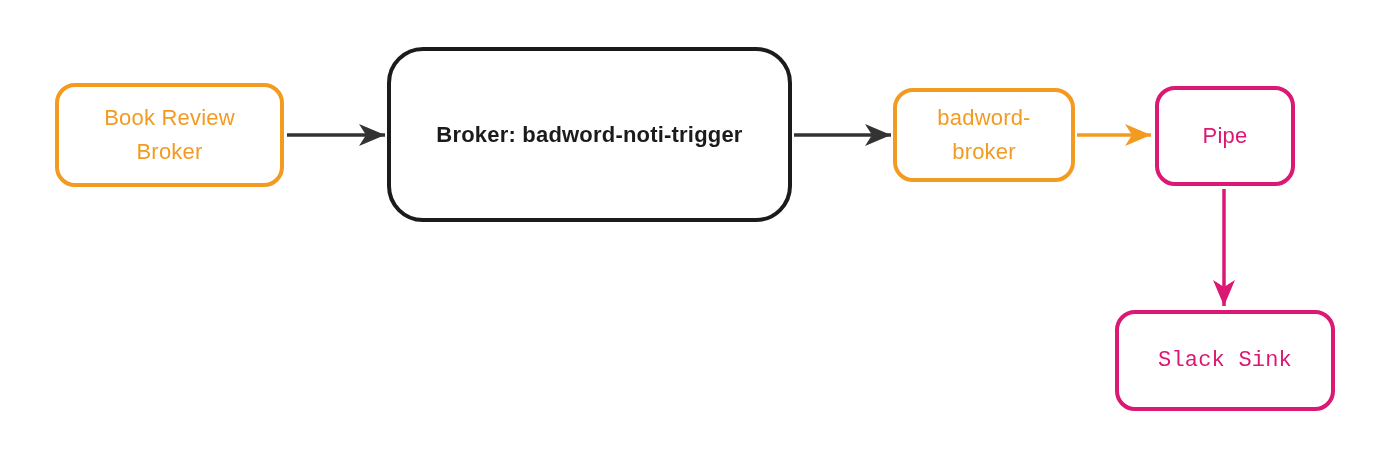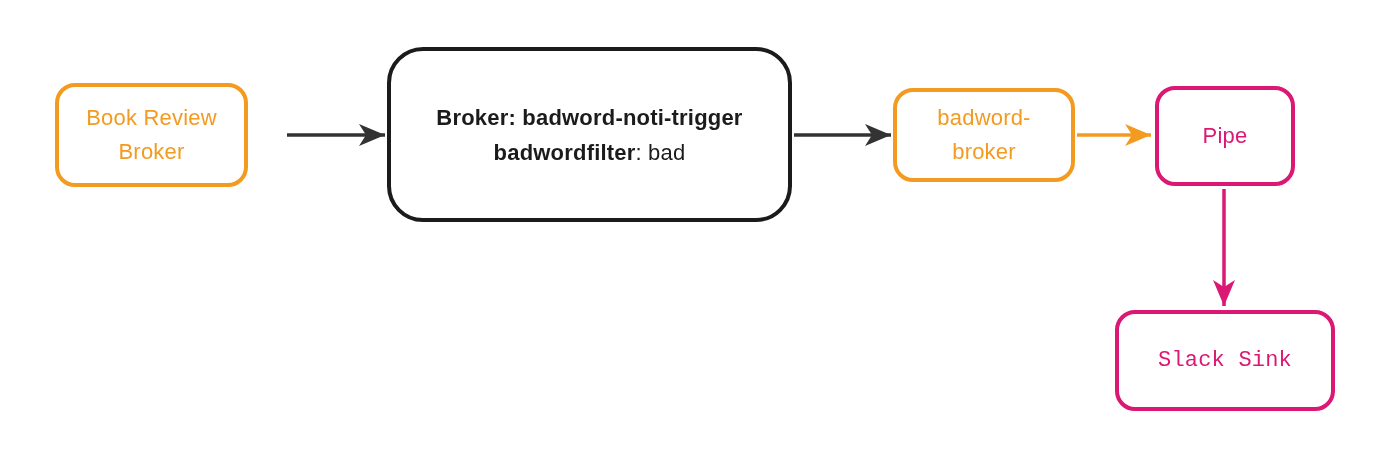--- a/index.html
+++ b/index.html
@@ -46,21 +46,21 @@
     justify-content: center;
     text-align: center;
     font-size: 22px;
     line-height: 34px;
     letter-spacing: 0.2px;
   }
   .node-orange { border-color: var(--orange); color: var(--orange); }
   .node-pink   { border-color: var(--pink);   color: var(--pink); }
   .node-ink    { border-color: var(--ink);    color: var(--ink); }
 
-  .node-book    { left: 55px;   top: 83px;  width: 193px; height: 104px; }
+  .node-book    { left: 55px;   top: 83px;  width: 229px; height: 104px; }
   .node-trigger { left: 387px;  top: 47px;  width: 405px; height: 175px; border-radius: 36px; line-height: 35px; }
   .node-badword { left: 893px;  top: 88px;  width: 182px; height: 94px; }
   .node-pipe    { left: 1155px; top: 86px;  width: 140px; height: 100px; }
   .node-slack   { left: 1115px; top: 310px; width: 220px; height: 101px; font-family: Liberation Mono, monospace; }
 
   .node .line { display: block; }
   .t-line b { font-weight: 700; }
 </style>
 </head>
 <body>
@@ -85,21 +85,20 @@
     <path class="edge edge-pink" d="M1224,189 L1224,306" marker-end="url(#head-pink)"></path>
   </svg>
 
   <div class="node node-orange node-book">
     <span class="line">Book Review</span>
     <span class="line">Broker</span>
   </div>
 
   <div class="node node-ink node-trigger">
     <div class="t-line"><b>Broker: badword-noti-trigger</b><span></span></div>
-    <div class="t-line"><b>badwordfilter</b><span>: bad</span></div>
   </div>
 
   <div class="node node-orange node-badword">
     <span class="line">badword-</span>
     <span class="line">broker</span>
   </div>
 
   <div class="node node-pink node-pipe">
     <span class="line">Pipe</span>
   </div>

